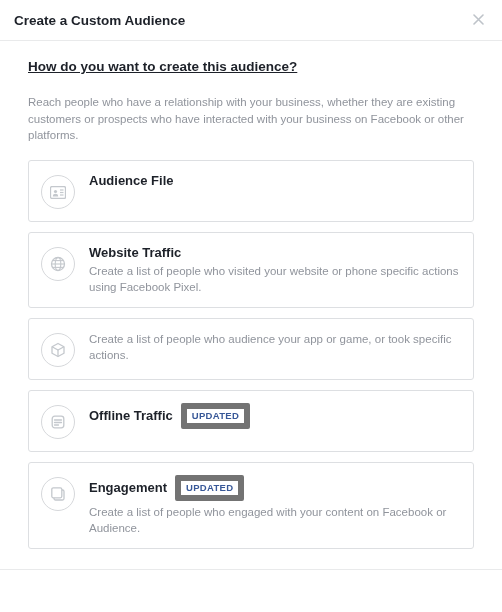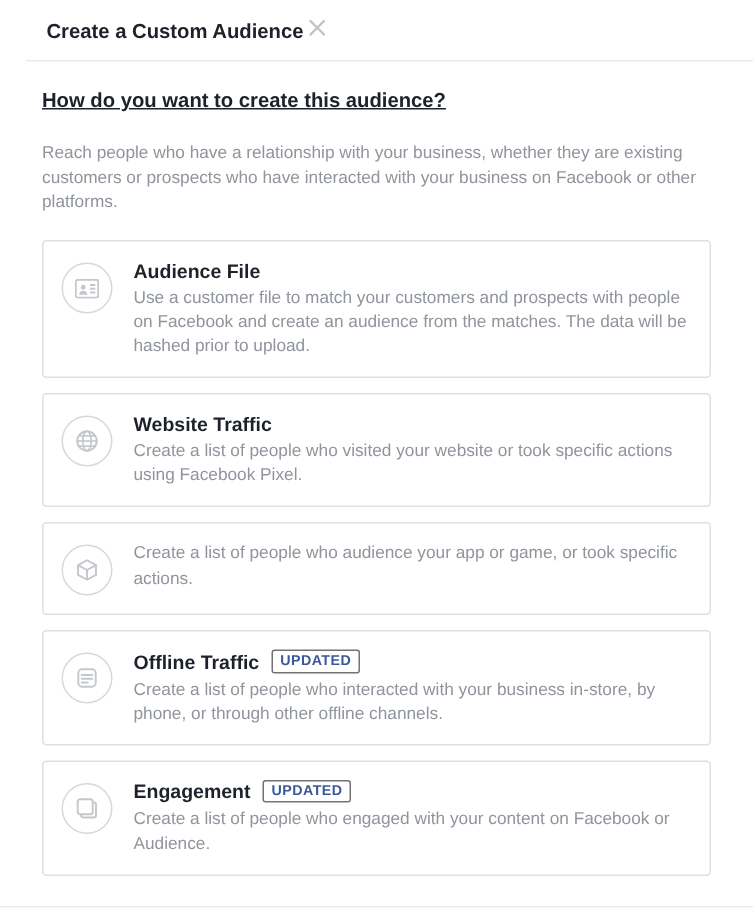--- a/index.html
+++ b/index.html
@@ -6,25 +6,24 @@
     body {
       font-family: Helvetica, Arial, sans-serif;
       background: #fff;
       width: 502px;
       height: 612px;
       overflow: hidden;
       color: #1c1e21;
     }
     .modal-header {
       display: flex;
-      justify-content: flex-start;
+      justify-content: space-between;
       align-items: center;
       padding: 10px 14px;
       border-bottom: 1px solid #e9eaeb;
-      margin-left: 17px;
     }
     .modal-title {
       font-size: 13.5px;
       font-weight: bold;
       color: #1d2129;
     }
     .close-btn {
       background: none;
       border: none;
       cursor: pointer;
@@ -81,21 +80,21 @@
       margin-bottom: 3px;
       display: flex;
       align-items: center;
       gap: 8px;
     }
     .badge {
       font-size: 9.5px;
       font-weight: 600;
       letter-spacing: 0.3px;
       color: #385898;
-      border: 1px solid #737373;
+      border: 6px solid #737373;
       padding: 1px 5px;
       border-radius: 2px;
       line-height: 1.2;
     }
     .option-desc {
       font-size: 11.5px;
       color: #90949c;
       line-height: 1.4;
     }
     .footer {
@@ -129,39 +128,38 @@
           <path d="M2.8 10.5 C2.8 8.5 4 7.8 5.5 7.8 C7 7.8 8.2 8.5 8.2 10.5 Z" fill="currentColor"></path>
           <line x1="10" y1="4" x2="13.5" y2="4" stroke="currentColor" stroke-width="1.2"></line>
           <line x1="10" y1="6.5" x2="13.5" y2="6.5" stroke="currentColor" stroke-width="1.2"></line>
           <line x1="10" y1="9" x2="13.5" y2="9" stroke="currentColor" stroke-width="1.2"></line>
         </svg>
     </div>
     <div class="option-body">
       <div class="option-title">
         <span>Audience File</span>
       </div>
-      <div class="option-desc">Use a customer file to match your customers and prospects with people on Facebook and create an audience from the matches. The data will be hashed prior to upload.</div>
     </div>
   </div>
 
   <div class="option">
     <div class="icon-circle">
       <svg width="16" height="16" viewBox="0 0 16 16">
           <circle cx="8" cy="8" r="6.5" fill="none" stroke="currentColor" stroke-width="1.3"></circle>
           <ellipse cx="8" cy="8" rx="2.8" ry="6.5" fill="none" stroke="currentColor" stroke-width="1.1"></ellipse>
           <line x1="1.5" y1="8" x2="14.5" y2="8" stroke="currentColor" stroke-width="1.1"></line>
           <line x1="2.6" y1="4.6" x2="13.4" y2="4.6" stroke="currentColor" stroke-width="1.1"></line>
           <line x1="2.6" y1="11.4" x2="13.4" y2="11.4" stroke="currentColor" stroke-width="1.1"></line>
         </svg>
     </div>
     <div class="option-body">
       <div class="option-title">
         <span>Website Traffic</span>
       </div>
-      <div class="option-desc">Create a list of people who visited your website or took specific actions using Facebook Pixel.</div>
+      <div class="option-desc">Create a list of people who visited your website or phone specific actions using Facebook Pixel.</div>
     </div>
   </div>
 
   <div class="option">
     <div class="icon-circle">
       <svg width="16" height="16" viewBox="0 0 16 16">
           <path d="M8 1.5 L14 4.7 L14 11.3 L8 14.5 L2 11.3 L2 4.7 Z" fill="none" stroke="currentColor" stroke-width="1.3" stroke-linejoin="round"></path>
           <path d="M2 4.7 L8 8 L14 4.7" fill="none" stroke="currentColor" stroke-width="1.3" stroke-linejoin="round"></path>
           <line x1="8" y1="8" x2="8" y2="14.5" stroke="currentColor" stroke-width="1.3"></line>
         </svg>
@@ -178,21 +176,20 @@
           <line x1="4.5" y1="6" x2="11.5" y2="6" stroke="currentColor" stroke-width="1.3" stroke-linecap="round"></line>
           <line x1="4.5" y1="8.5" x2="11.5" y2="8.5" stroke="currentColor" stroke-width="1.3" stroke-linecap="round"></line>
           <line x1="4.5" y1="11" x2="8.5" y2="11" stroke="currentColor" stroke-width="1.3" stroke-linecap="round"></line>
         </svg>
     </div>
     <div class="option-body">
       <div class="option-title">
         <span>Offline Traffic</span>
         <span class="badge">UPDATED</span>
       </div>
-      <div class="option-desc">Create a list of people who interacted with your business in-store, by phone, or through other offline channels.</div>
     </div>
   </div>
 
   <div class="option">
     <div class="icon-circle">
       <svg width="16" height="16" viewBox="0 0 16 16">
           <rect x="4" y="4" width="10" height="10" rx="1.5" fill="none" stroke="currentColor" stroke-width="1.3"></rect>
           <rect x="1.8" y="1.8" width="10" height="10" rx="1.5" fill="#fff" stroke="currentColor" stroke-width="1.3"></rect>
         </svg>
     </div>

